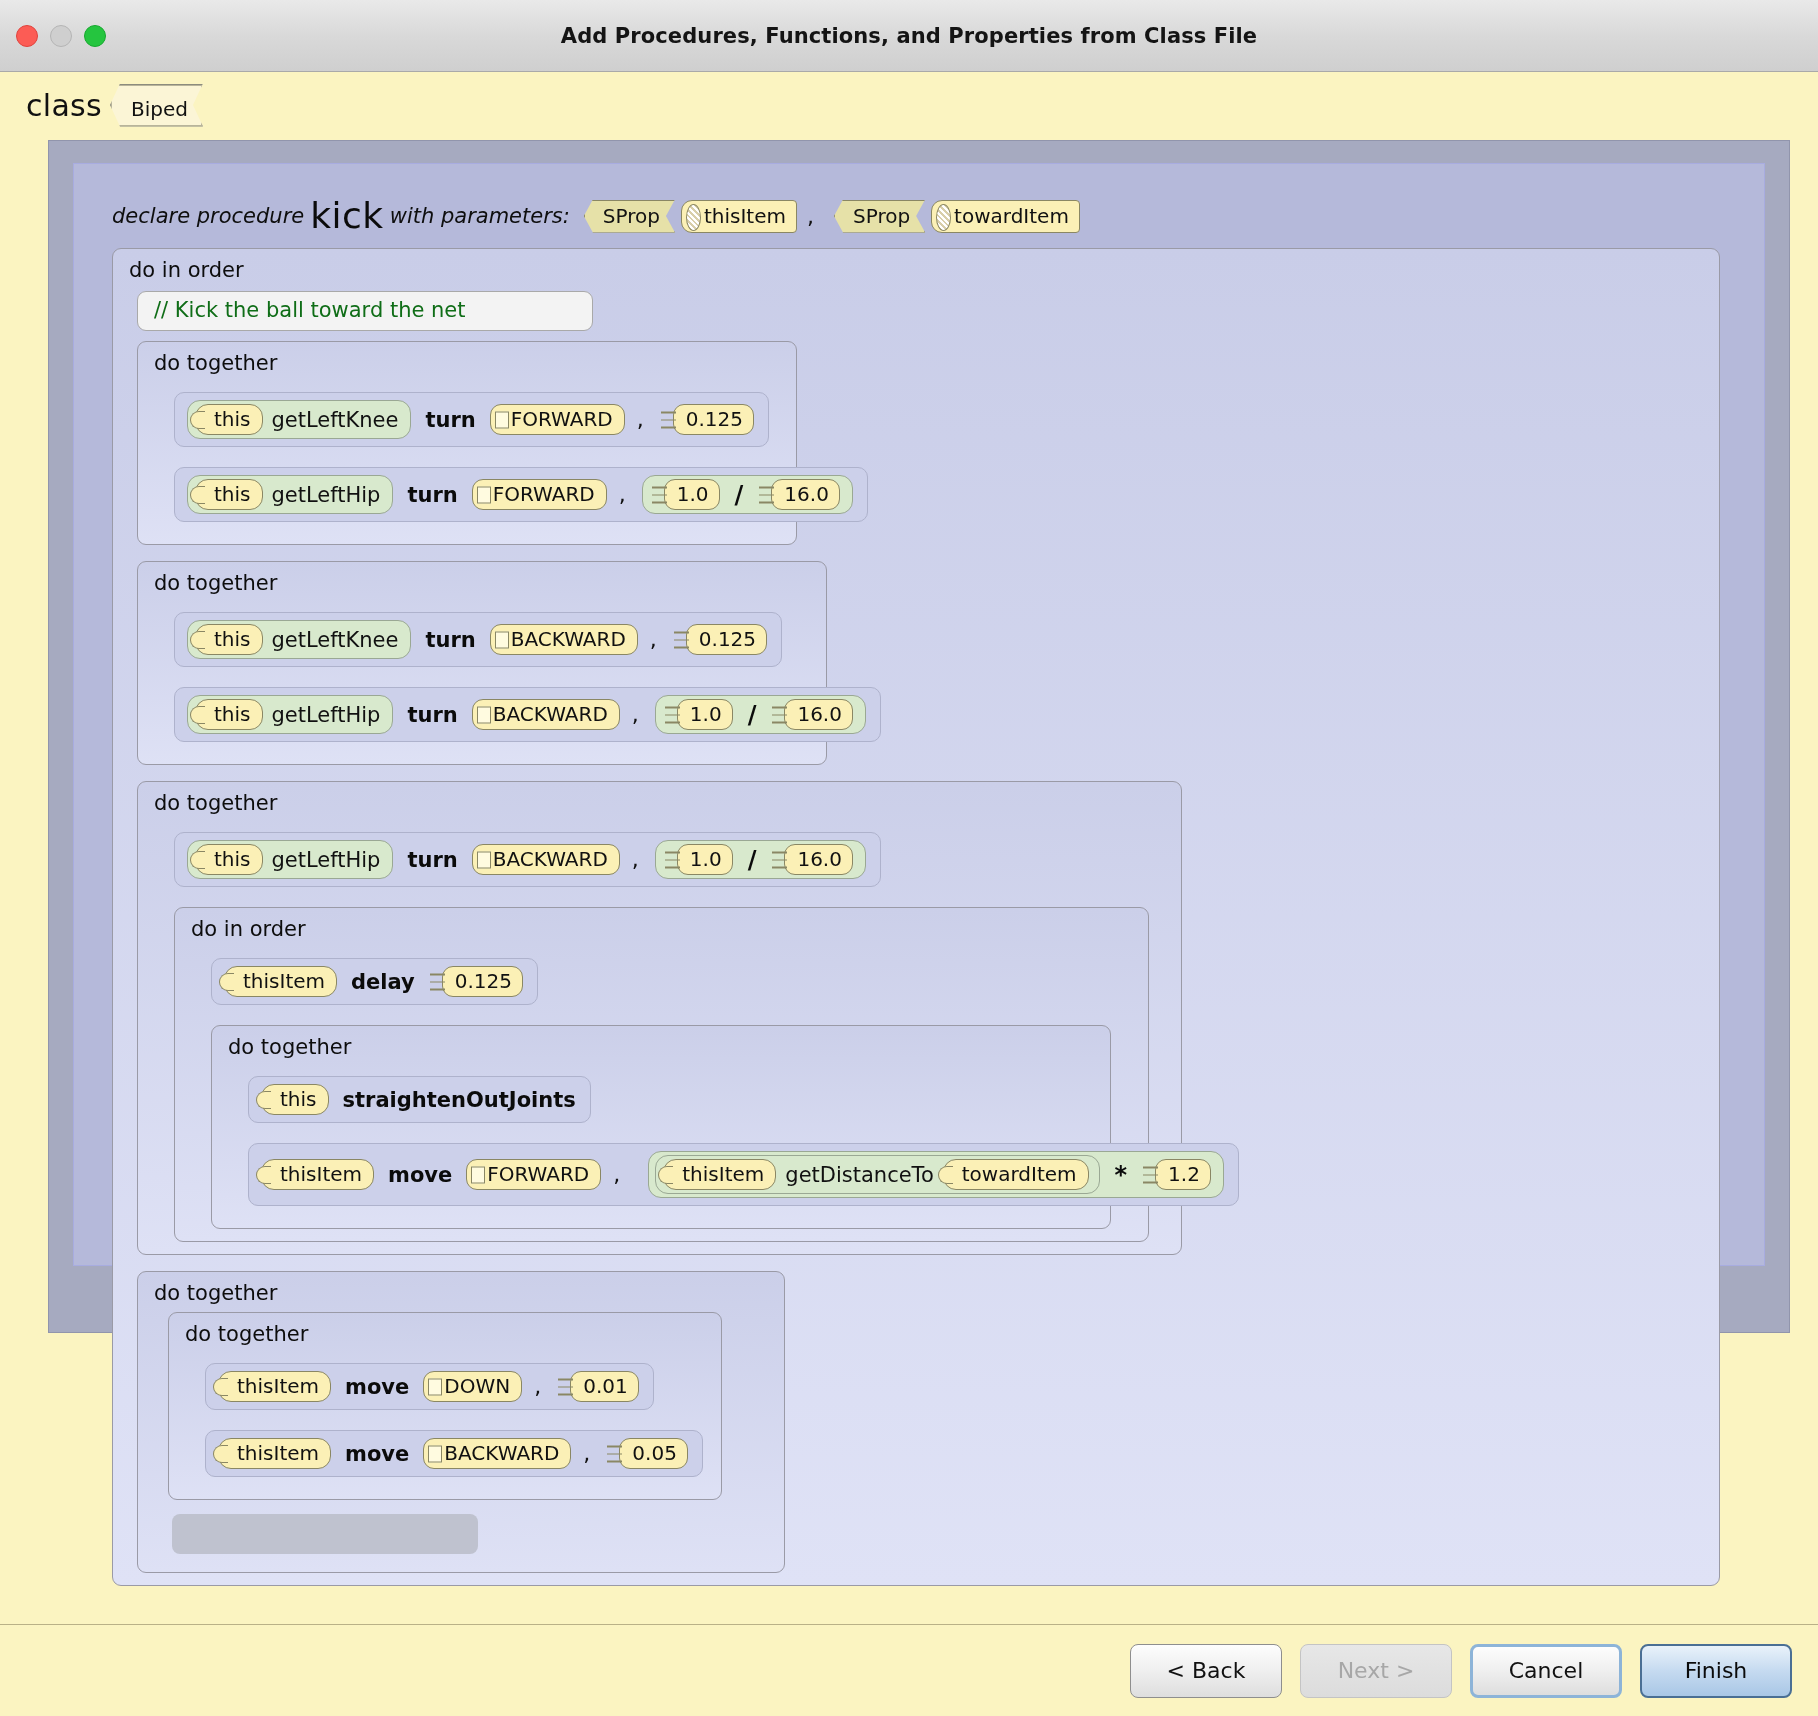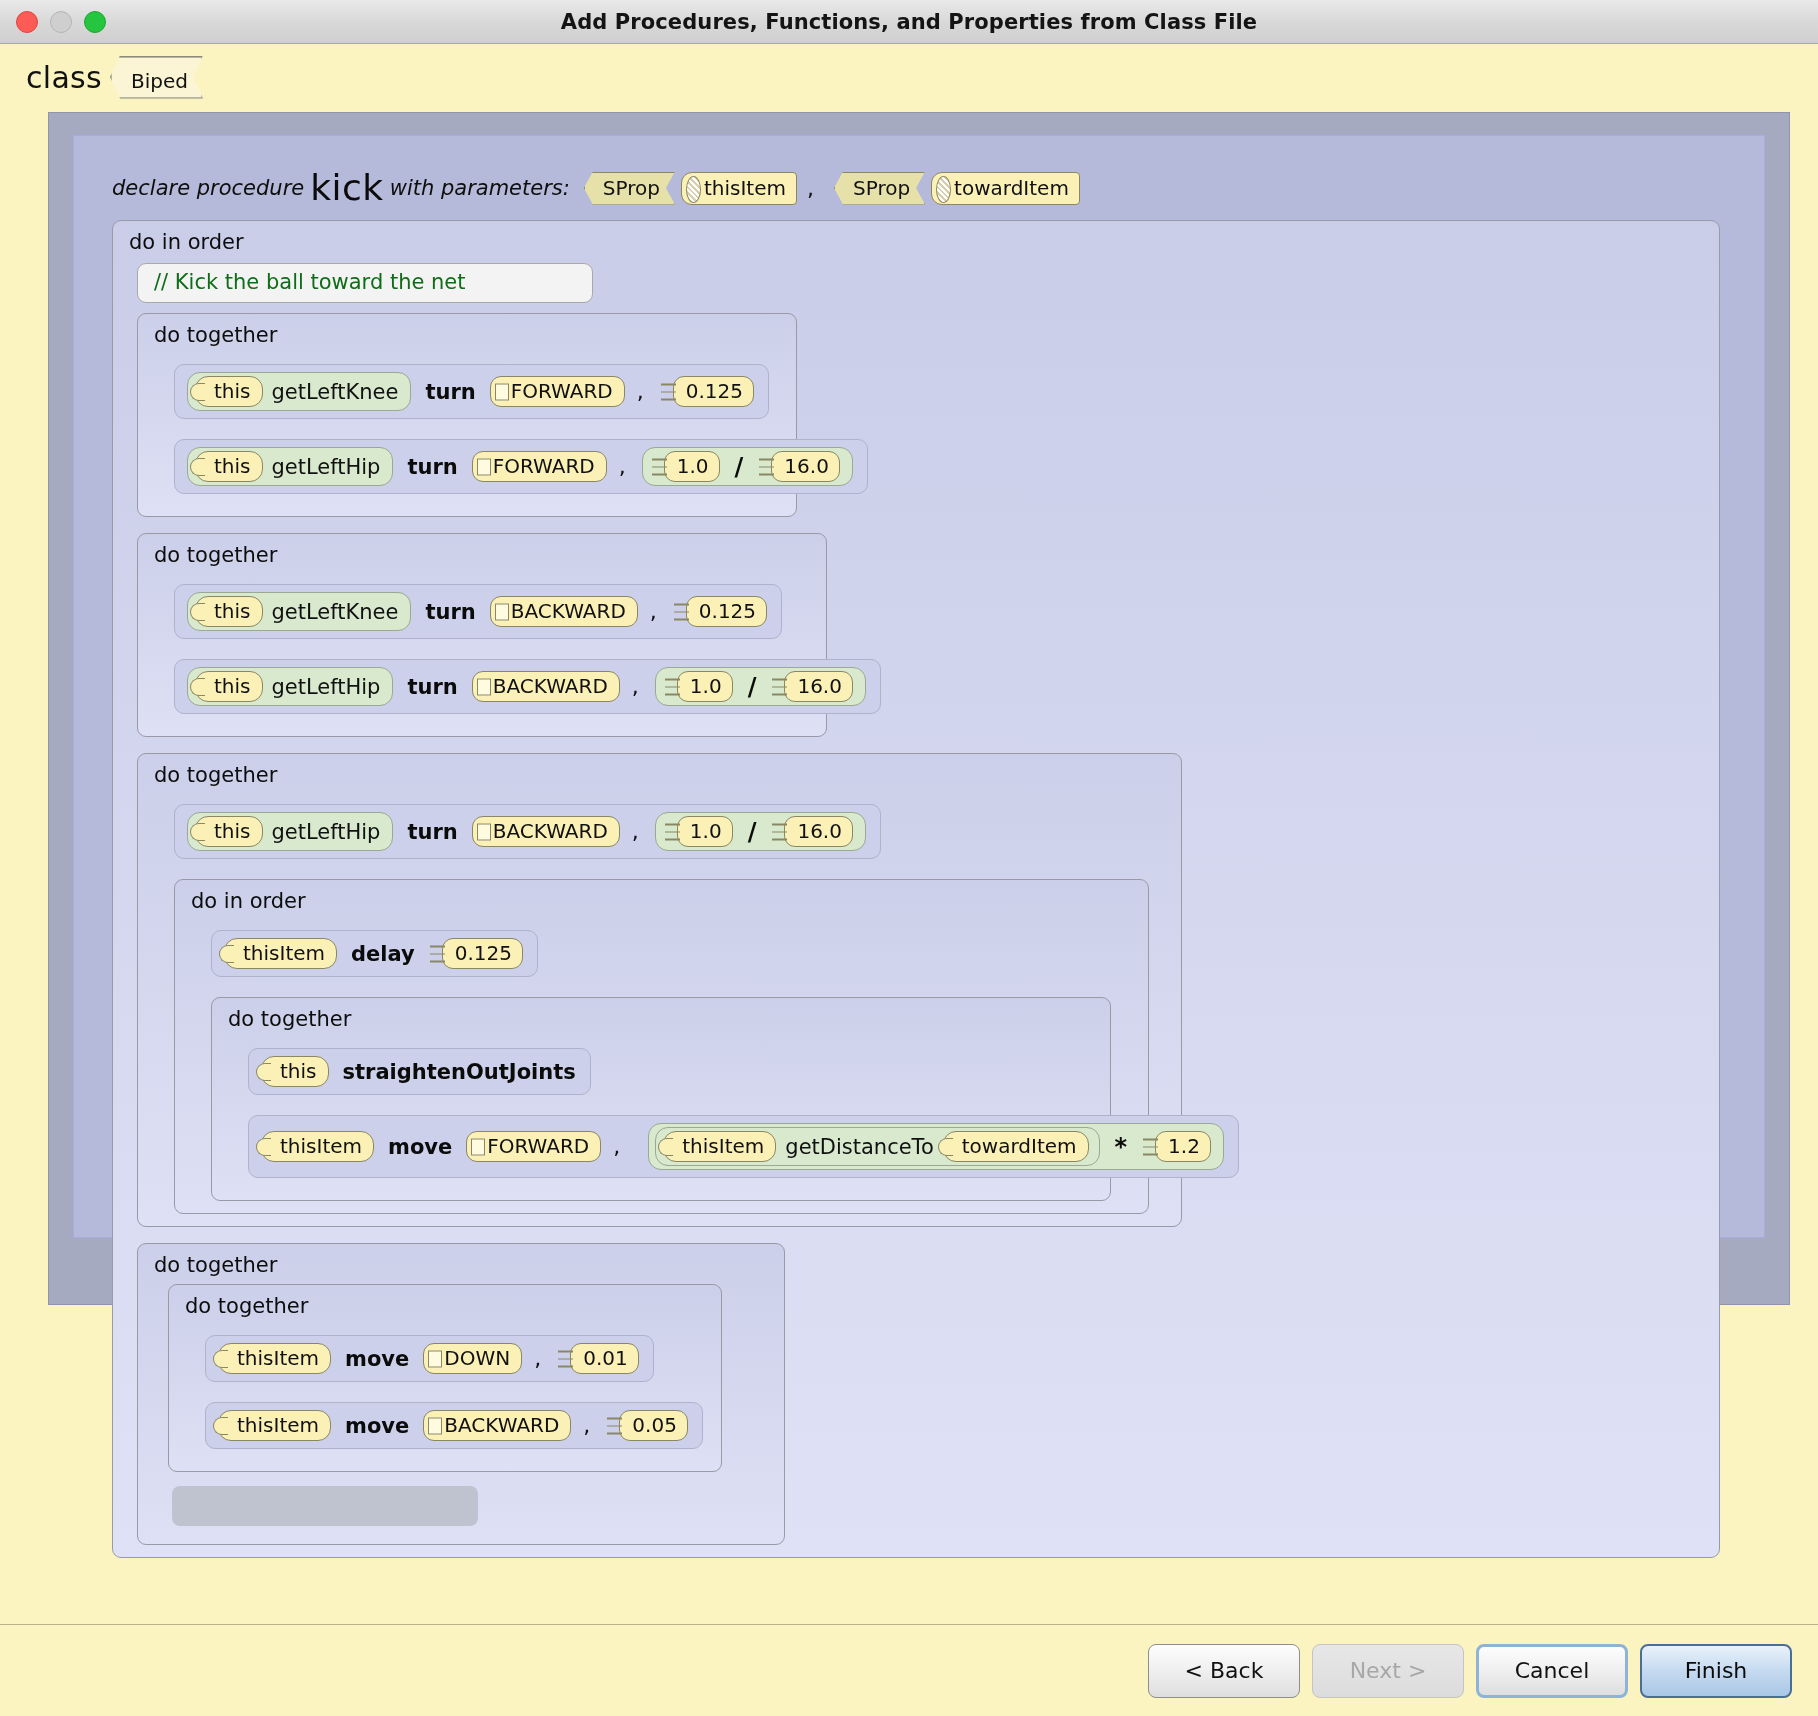--- a/index.html
+++ b/index.html
@@ -7,21 +7,21 @@
     margin: 0; padding: 0;
     width: 1818px; height: 1716px;
     font-family: "DejaVu Sans", sans-serif;
     overflow: hidden;
   }
   body { background: #fbf4c1; }
 
   
   .titlebar {
     position: relative;
-    height: 44px;
+    height: 72px;
     background: linear-gradient(to bottom, #e9e9e9 0%, #d9d9d9 50%, #cfcfcf 100%);
     border-bottom: 1px solid #a9a9a9;
     display: flex; align-items: center;
   }
   .traffic { display: flex; gap: 12px; margin-left: 16px; }
   .dot { width: 22px; height: 22px; border-radius: 50%; }
   .dot.red    { background: #fc5c55; border: 1px solid #e0433d; }
   .dot.yellow { background: #cfcfcf; border: 1px solid #b5b5b5; }
   .dot.green  { background: #25c53f; border: 1px solid #17a92f; }
   .titlebar .title {
@@ -246,21 +246,21 @@
     width: 306px; height: 40px;
     margin: 14px 0 6px 4px;
   }
 
   
   .footer {
     position: absolute; left: 0; right: 0; bottom: 0;
     height: 92px;
     border-top: 1px solid #b9b187;
     display: flex; align-items: center; justify-content: flex-end;
-    gap: 12px; padding-right: 26px;
+    gap: 18px; padding-right: 26px;
     background: #fbf4c1;
   }
   .btn {
     font-family: "DejaVu Sans", sans-serif;
     font-size: 22px; color: #111;
     min-width: 152px; height: 54px;
     border-radius: 8px;
     border: 1px solid #8e8e8e;
     background: linear-gradient(to bottom,#fdfdfd 0%,#efefef 50%,#dedede 100%);
     cursor: default;

